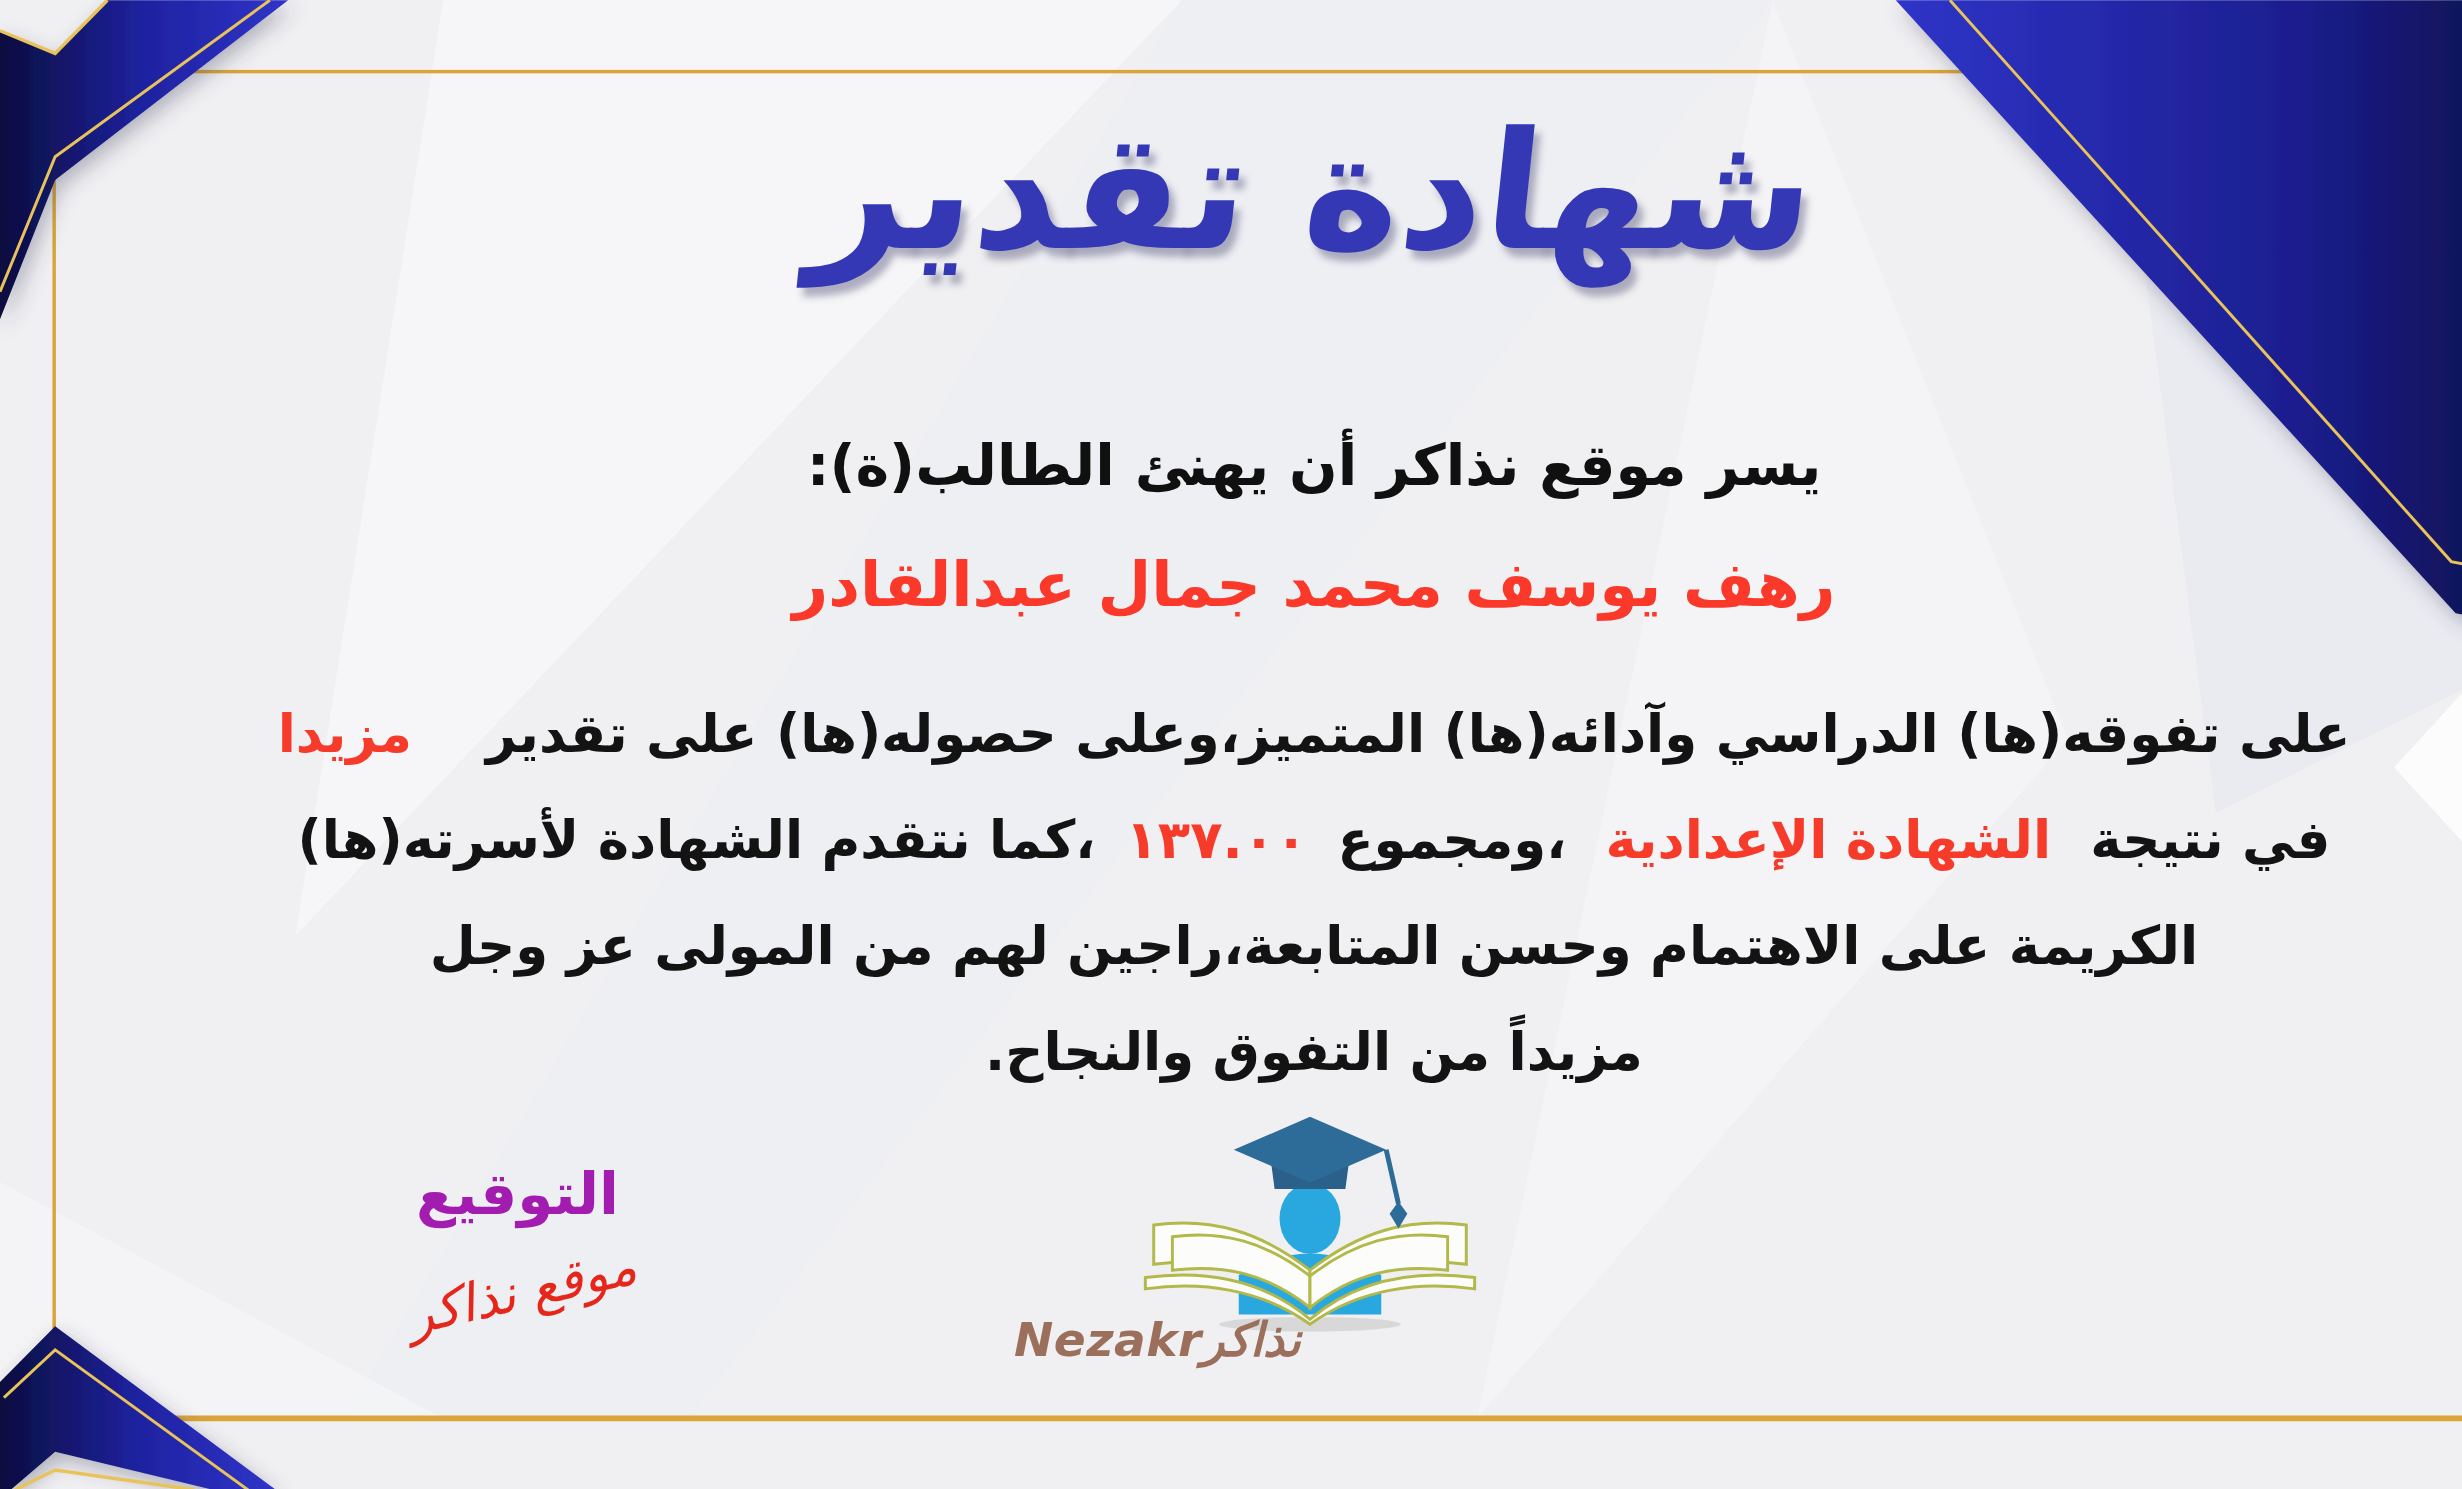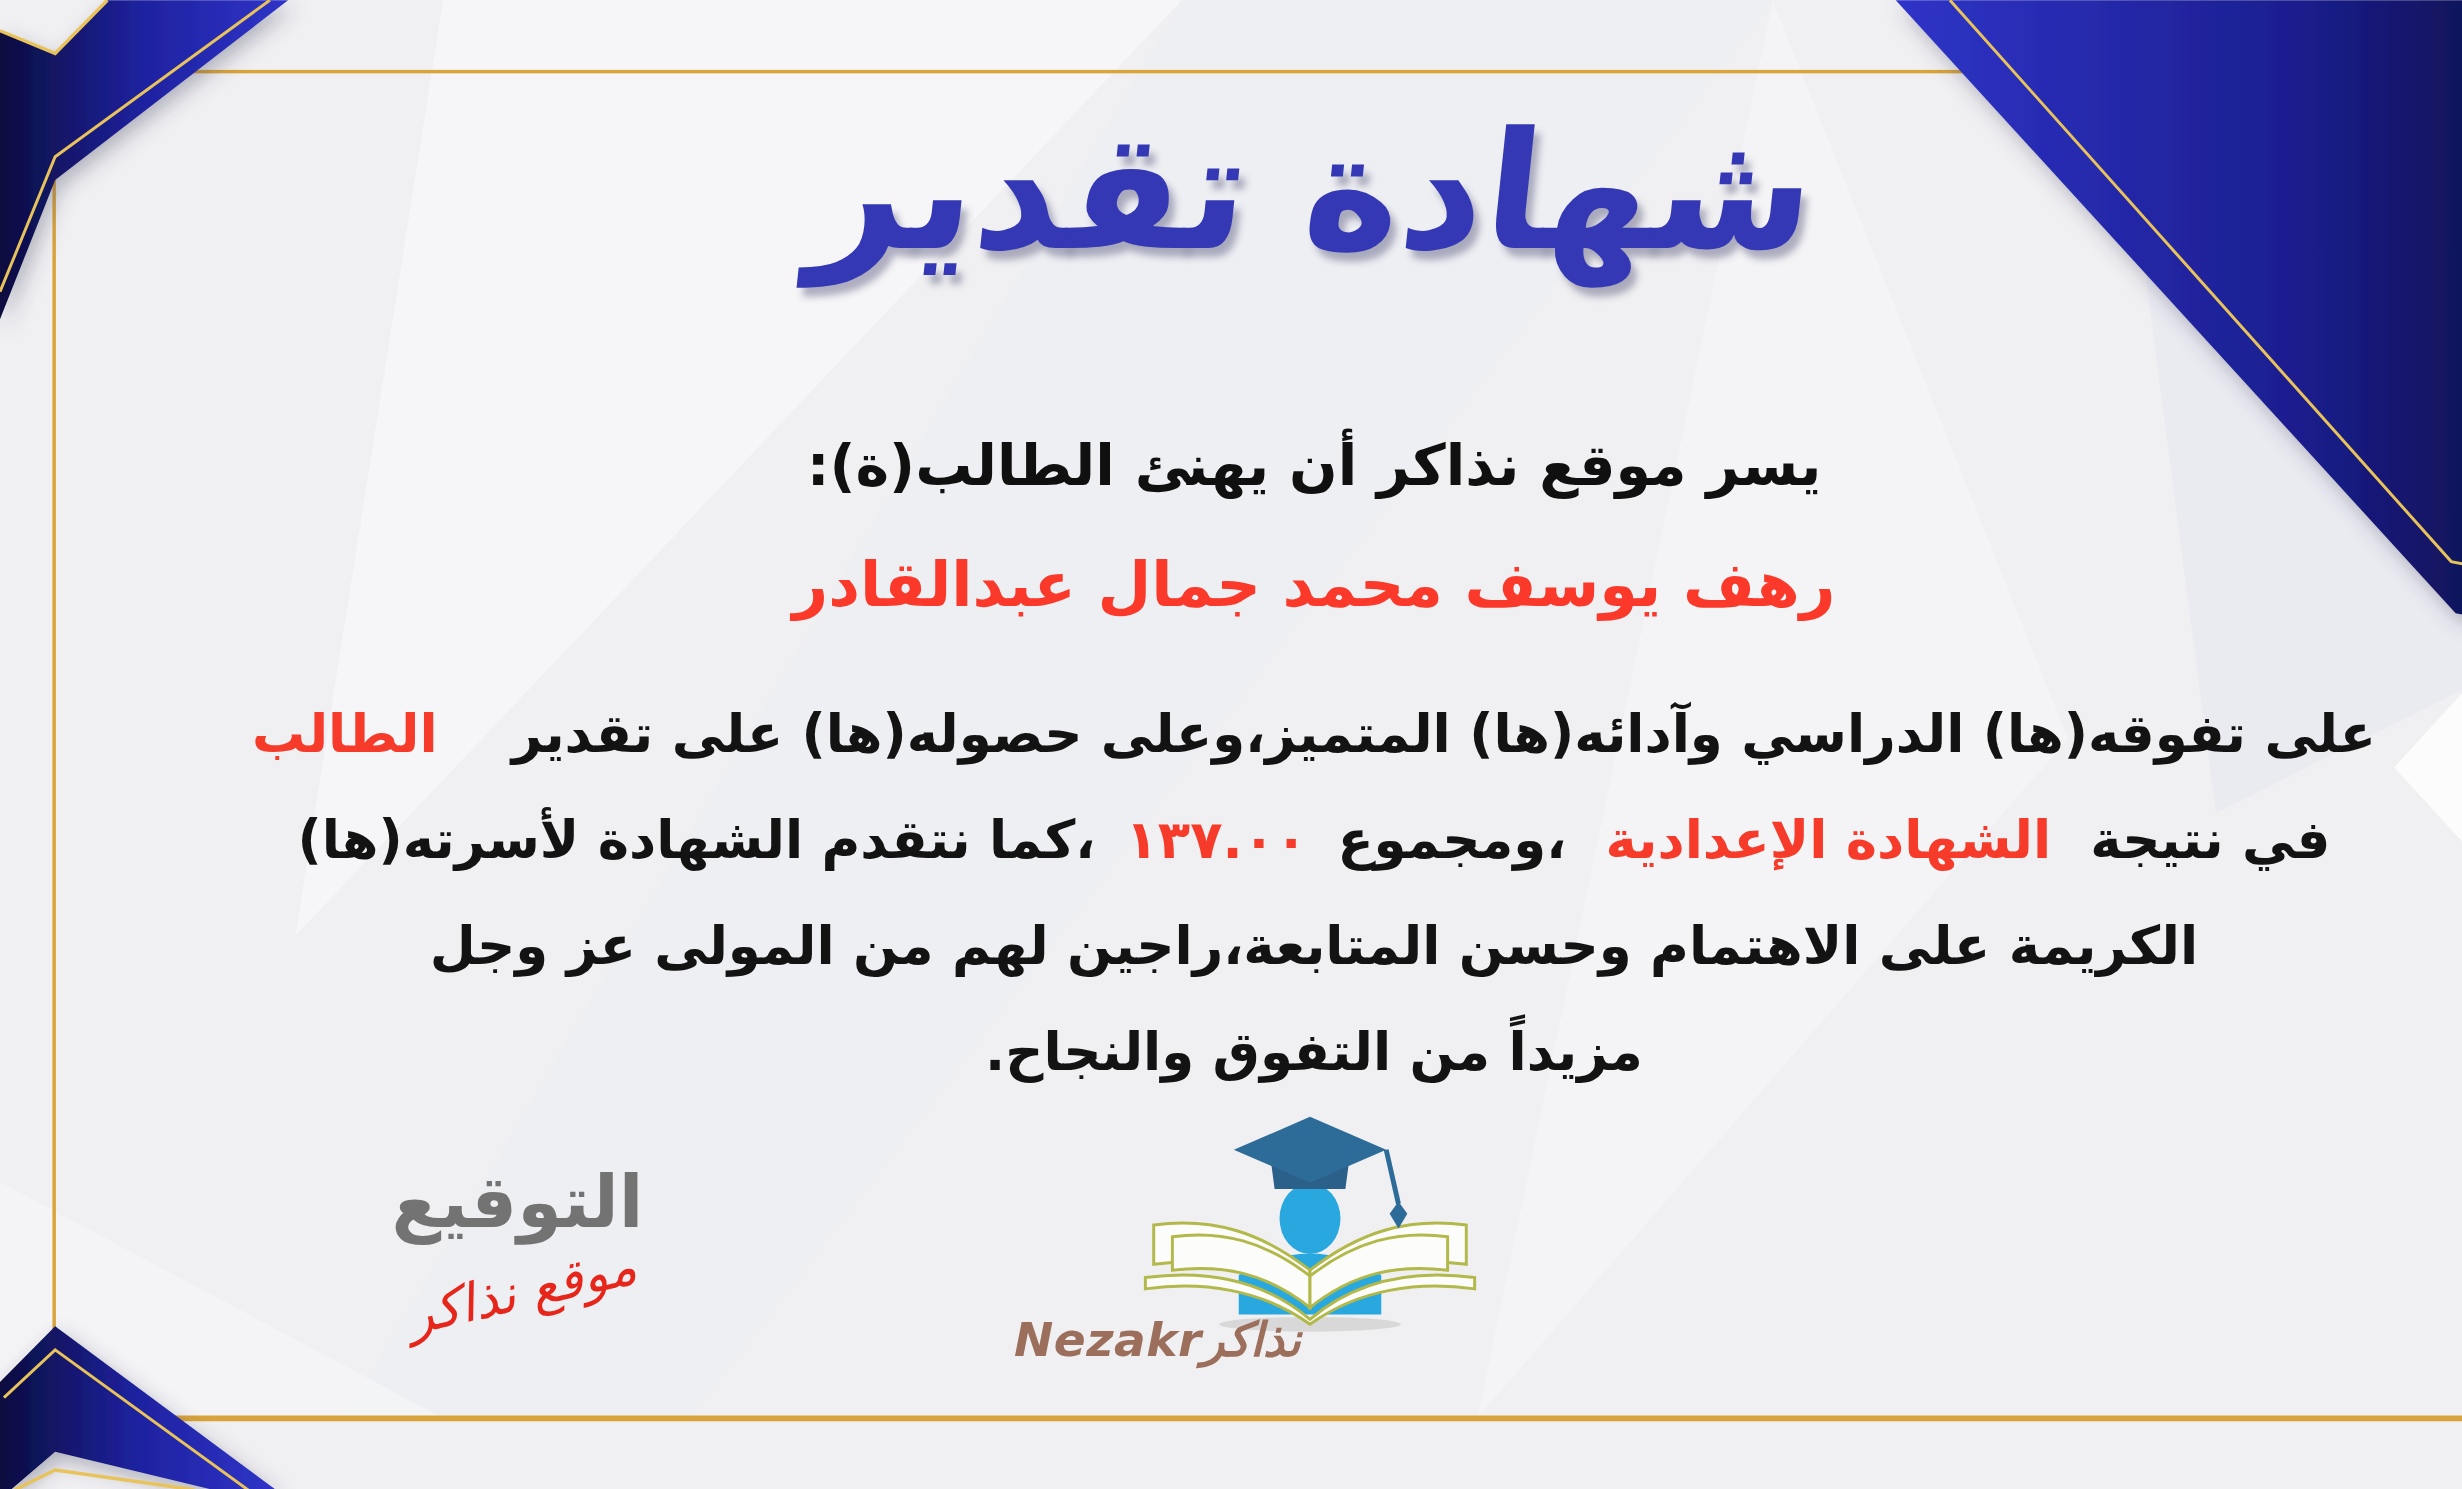--- a/index.html
+++ b/index.html
@@ -21,21 +21,21 @@
   .student{top:548px;font-size:62px;font-weight:bold;color:#fb392b;}
   .bodyline{font-size:53px;font-weight:bold;color:#131313;line-height:1.55;}
   .l1{top:693px;}
   .l2{top:799px;}
   .l3{top:905px;}
   .l4{top:1011px;}
   .red{color:#f63b2a;}
   .gap-a{margin-right:74px;}
   .gap-b{margin:12px 39px;}
   .gap-c{margin:0 30px;}
-  .sig-label{left:340px;width:355px;top:1160px;font-size:72px;font-weight:bold;color:#737373;text-align:center;}
+  .sig-label{left:340px;width:355px;top:1160px;font-size:58px;font-weight:bold;color:#a21caf;text-align:center;}
   .sig-script{
     left:369px;width:305px;top:1264px;font-size:52px;font-style:italic;
     color:#e7261b;text-align:center;transform:rotate(-13deg);line-height:1.05;
   }
   .logo-svg{position:absolute;left:1103px;top:1108px;z-index:4;}
   .logo-text{
     position:absolute;left:1014px;width:591px;top:1312px;z-index:5;
     font-size:47px;font-weight:bold;font-style:italic;color:#9b6f5b;
     text-align:left;direction:ltr;letter-spacing:0.5px;
   }
@@ -110,21 +110,21 @@
     </g>
   </svg>
 
   <div class="txt center-col title">شهادة تقدير</div>
 
   <div class="txt center-col intro">يسر موقع نذاكر أن يهنئ الطالب(ة):</div>
 
   <div class="txt center-col student">رهف يوسف محمد جمال عبدالقادر</div>
 
   <div class="txt center-col bodyline l1">
-    <span>على تفوقه(ها) الدراسي وآدائه(ها) المتميز،وعلى حصوله(ها) على تقدير</span><span class="red gap-a">الطالب</span>
+    <span>على تفوقه(ها) الدراسي وآدائه(ها) المتميز،وعلى حصوله(ها) على تقدير</span><span class="red gap-a">مزيدا</span>
   </div>
   <div class="txt center-col bodyline l2">
     <span>في نتيجة</span><span class="red gap-b">الشهادة الإعدادية</span><span>،ومجموع</span><span class="red gap-c">١٣٧.٠٠</span><span>،كما نتقدم الشهادة لأسرته(ها)</span>
   </div>
   <div class="txt center-col bodyline l3">الكريمة على الاهتمام وحسن المتابعة،راجين لهم من المولى عز وجل</div>
   <div class="txt center-col bodyline l4">مزيداً من التفوق والنجاح.</div>
 
   <div class="txt sig-label">التوقيع</div>
   <div class="txt sig-script">موقع نذاكر</div>
 

